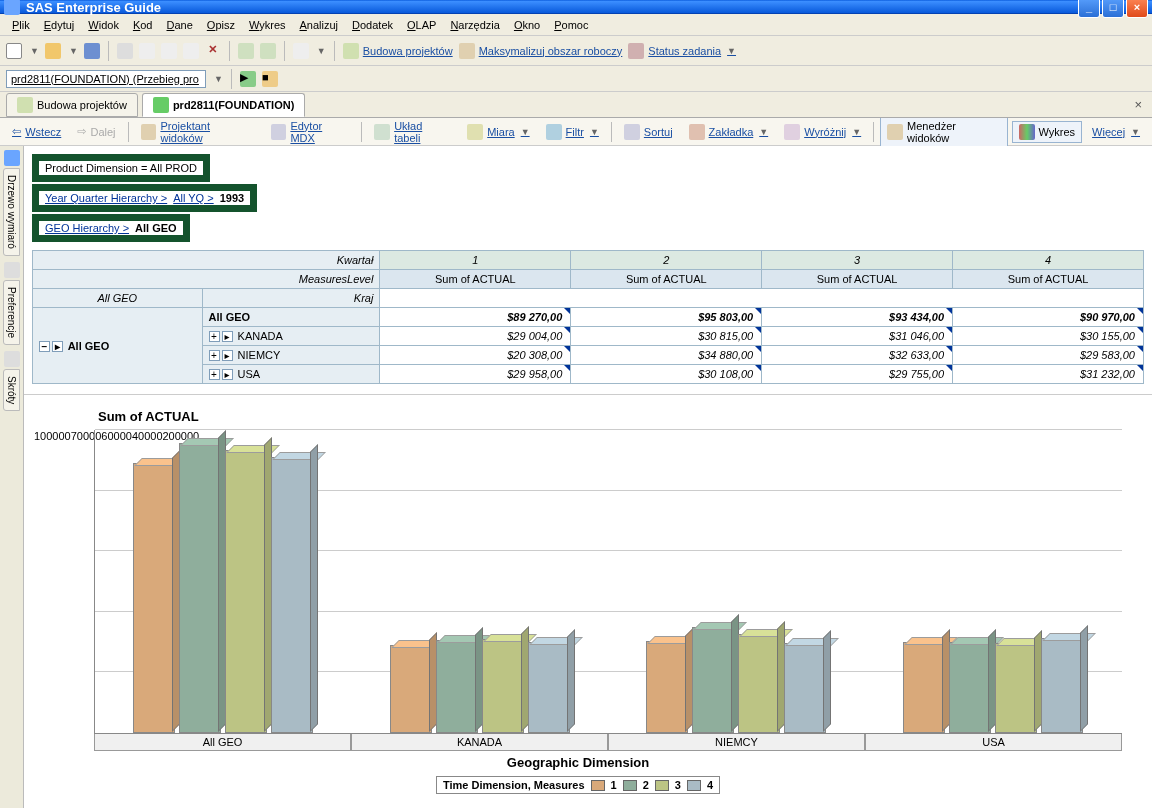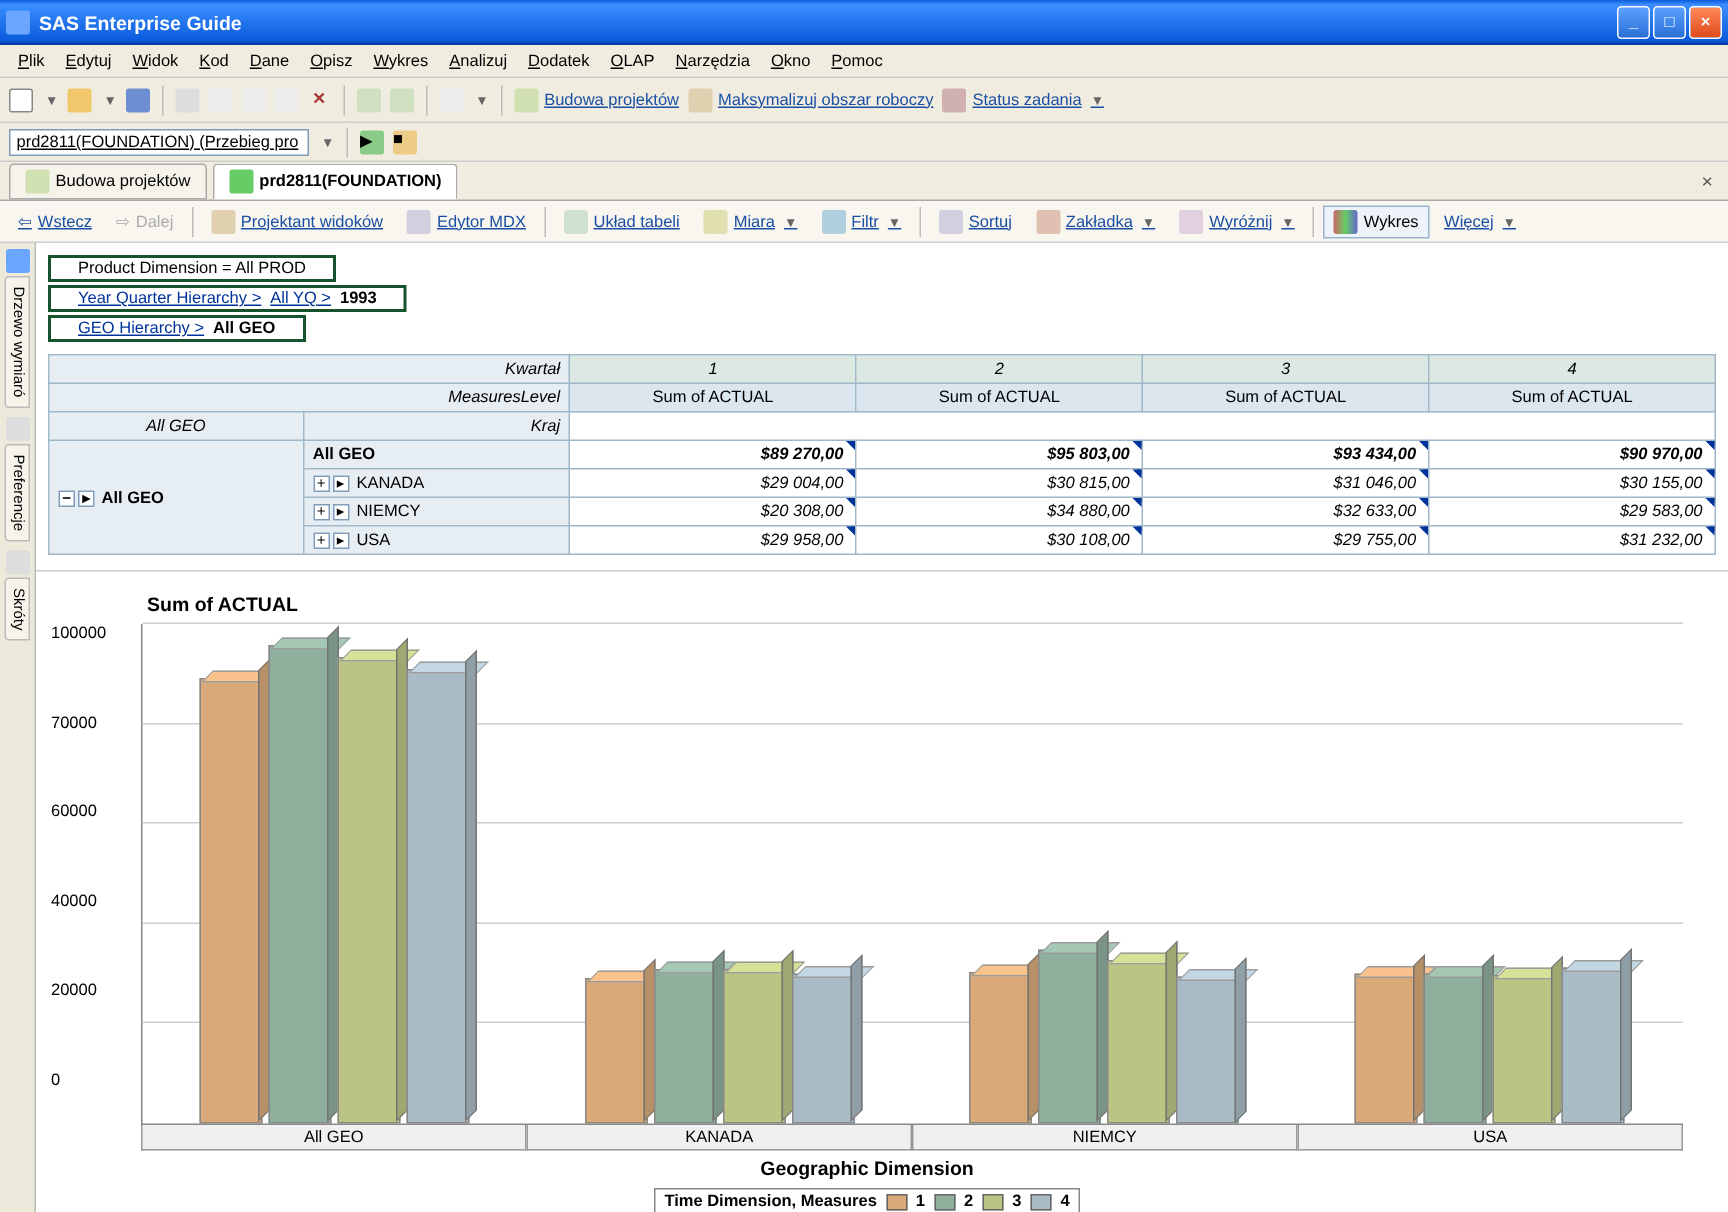--- a/index.html
+++ b/index.html
@@ -1,17 +1,17 @@
 <!DOCTYPE html>
 <html><head>
 <meta charset="utf-8">
 <style>
 * { margin:0; padding:0; box-sizing:border-box; font-family:Tahoma,Arial,sans-serif; font-size:11px; }
 body { background:#ece9d8; overflow:hidden; width:1152px; height:808px; }
-.titlebar { height:30px; background:linear-gradient(#0a5bdc,#3b8eff 10%,#0a5bdc 90%,#003399); color:#fff; display:flex; align-items:center; padding:0 4px; }
+.titlebar { height:14px; background:linear-gradient(#0a5bdc,#3b8eff 10%,#0a5bdc 90%,#003399); color:#fff; display:flex; align-items:center; padding:0 4px; }
 .titlebar .icon { width:16px; height:16px; background:#6aa5ff; border-radius:2px; margin-right:6px; display:inline-block; }
 .titlebar .title { font-weight:bold; font-size:13px; flex:1; }
 .winbtn { width:22px; height:22px; border:1px solid #fff; margin-left:2px; display:flex; align-items:center; justify-content:center; font-weight:bold; border-radius:3px; }
 .winbtn.min,.winbtn.max{ background:linear-gradient(#5aa1ff,#2b6fd6); }
 .winbtn.close{ background:linear-gradient(#ff8a5a,#e04a1a); }
 .menubar { height:22px; background:#f0ede0; display:flex; align-items:center; padding:2px 6px; gap:2px; border-bottom:1px solid #ccc; }
 .menubar span { padding:2px 6px; cursor:default; }
 .menubar span:first-letter { text-decoration:underline; }
 .toolbar { height:30px; background:#f0ede0; display:flex; align-items:center; padding:2px 6px; gap:6px; border-bottom:1px solid #ccc; }
 .tb-ico { width:16px; height:16px; display:inline-block; border-radius:2px; }
@@ -26,37 +26,37 @@
 .tabs .x { position:absolute; right:10px; top:5px; font-size:13px; color:#555; }
 .toolbar2 { height:28px; background:#f8f6ef; display:flex; align-items:center; padding:2px 6px; gap:4px; border-bottom:1px solid #ccc; }
 .t2 { padding:2px 6px; display:flex; align-items:center; gap:4px; color:#1a4fa3; text-decoration:underline; cursor:pointer; }
 .t2.box { border:1px solid #99b4d1; background:#eef3fa; text-decoration:none; color:#000; }
 .main { display:flex; height:664px; }
 .vtabs { width:24px; background:#eceadb; border-right:1px solid #bbb; display:flex; flex-direction:column; align-items:center; padding-top:4px; gap:2px; }
 .vtab { writing-mode:vertical-rl; padding:6px 2px; font-size:10px; background:#f5f3ea; border:1px solid #bbb; border-top-left-radius:3px; border-bottom-left-radius:3px; }
 .content { flex:1; background:#fff; display:flex; flex-direction:column; overflow:hidden; }
 .crumbs { padding:6px 8px; }
 .crumb-row { margin:2px 0; }
-.crumb { border:2px solid #14532d; padding:1px 18px; display:inline-flex; gap:6px; background:#fff; }
+.crumb { border:7px solid #14532d; padding:1px 6px; display:inline-flex; gap:6px; background:#fff; }
 .crumb a { color:#003399; text-decoration:underline; }
 .crumb b { font-weight:bold; }
 .pivot { margin:0 8px; border-collapse:collapse; }
 .pivot th,.pivot td { border:1px solid #9fb8c9; padding:3px 6px; font-size:11px; }
 .pivot th { background:#dce9e2; text-align:center; font-style:italic; font-weight:normal; }
 .pivot .rh { background:#e6eef3; text-align:right; font-style:italic; }
 .pivot .sub { background:#dbe6ef; text-align:center; }
 .pivot .lbl { background:#e6eef3; text-align:left; }
 .pivot .num { text-align:right; position:relative; padding-right:8px;font-style:italic; }
 .pivot .num::after { content:""; position:absolute; top:0; right:0; border:3px solid transparent; border-top-color:#003399; border-right-color:#003399; }
 .pivot .bold td { font-weight:bold; }
 .exp { display:inline-block; width:11px; height:11px; border:1px solid #7f9db9; background:#fff; text-align:center; line-height:9px; font-size:10px; margin-right:2px; }
 .chart { flex:1; border-top:1px solid #ccc; margin-top:10px; padding:10px 30px 10px 10px; display:flex; flex-direction:column; }
 .ctitle { font-weight:bold; font-size:13px; margin:4px 0 6px 64px; }
 .plot { flex:1; display:flex; }
-.yaxis { width:60px; display:flex; flex-direction:column; justify-content:space-between; padding-right:6px; font-size:11px; padding-bottom:24px; }
+.yaxis { width:60px; display:flex; justify-content:space-between; text-align:right; padding-right:6px; font-size:11px; padding-bottom:24px; }
 .bars { flex:1; position:relative; border-left:1px solid #888; border-bottom:1px solid #888; display:flex; }
 .grid { position:absolute; left:0; right:0; height:1px; background:#ccc; }
 .group { flex:1; display:flex; align-items:flex-end; justify-content:center; gap:4px; padding:0 10px; position:relative; border-right:1px solid transparent; }
 .bar { width:42px; border:1px solid #888; position:relative; }
 .bar::before { content:""; position:absolute; top:-6px; left:0; right:-6px; height:6px; background:inherit; filter:brightness(1.15); transform:skewX(-45deg); transform-origin:bottom; border:1px solid #888; }
 .bar::after { content:""; position:absolute; top:-6px; right:-6px; bottom:0; width:6px; background:inherit; filter:brightness(0.85); transform:skewY(-45deg); transform-origin:left; border:1px solid #888; }
 .c1{background:#d9a97a;} .c2{background:#8fae9c;} .c3{background:#bcc484;} .c4{background:#a9bbc5;}
 .xlabels { display:flex; margin-left:60px; }
 .xlabels div { flex:1; text-align:center; border:1px solid #999; border-top:none; padding:2px; background:#f0f0f0; font-size:11px; }
 .xtitle { text-align:center; font-weight:bold; font-size:13px; margin-top:4px; }
@@ -180,20 +180,24 @@
       <span class="tb-ico" style="background:#e0c0b0"></span>
       <span>Zakładka</span>
       <span class="drop">▼</span>
     </span>
   <span class="t2">
       <span class="tb-ico" style="background:#e0d0e0"></span>
       <span>Wyróżnij</span>
       <span class="drop">▼</span>
     </span>
   <span class="sep"></span>
+  <span class="t2 box">
+      <span class="tb-ico" style="background:#e0d0b0"></span>
+      <span>Menedżer widoków</span>
+    </span>
   <span class="t2 box">
       <span class="tb-ico" style="background:linear-gradient(90deg,#c66,#6c6,#66c)"></span>
       <span>Wykres</span>
     </span>
   <span class="t2">
       <span>Więcej</span>
       <span class="drop">▼</span>
     </span>
 </div>
 

